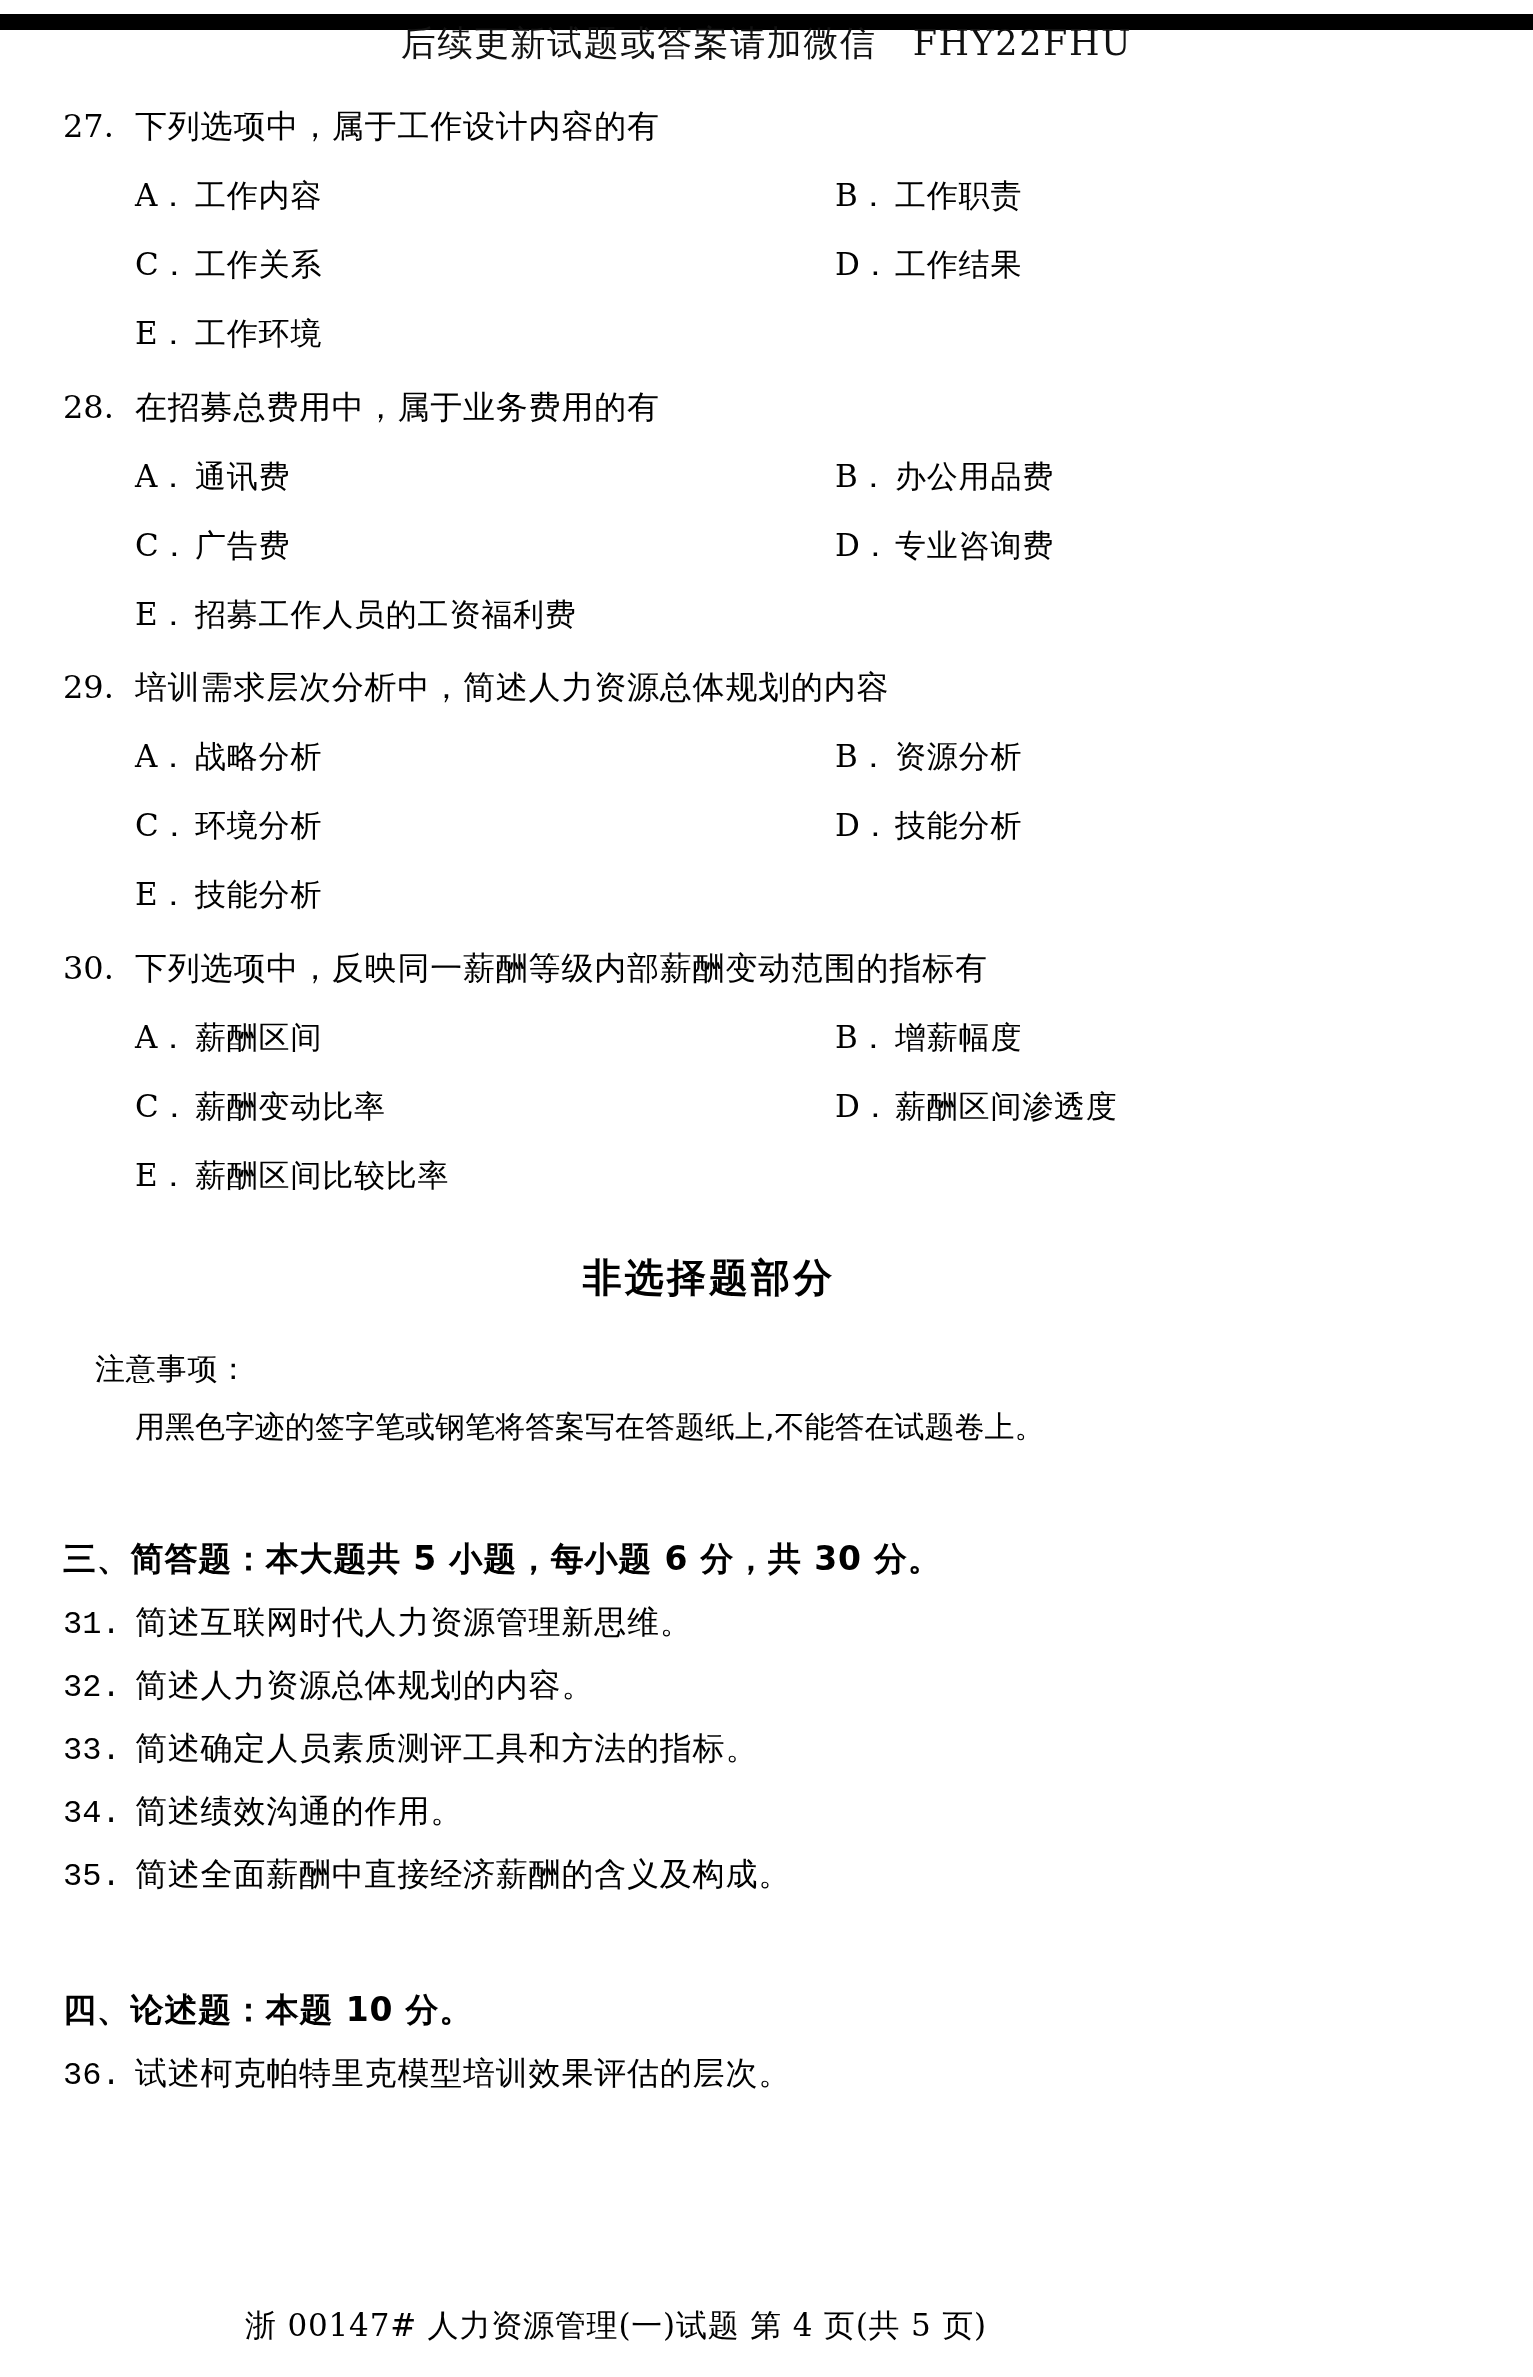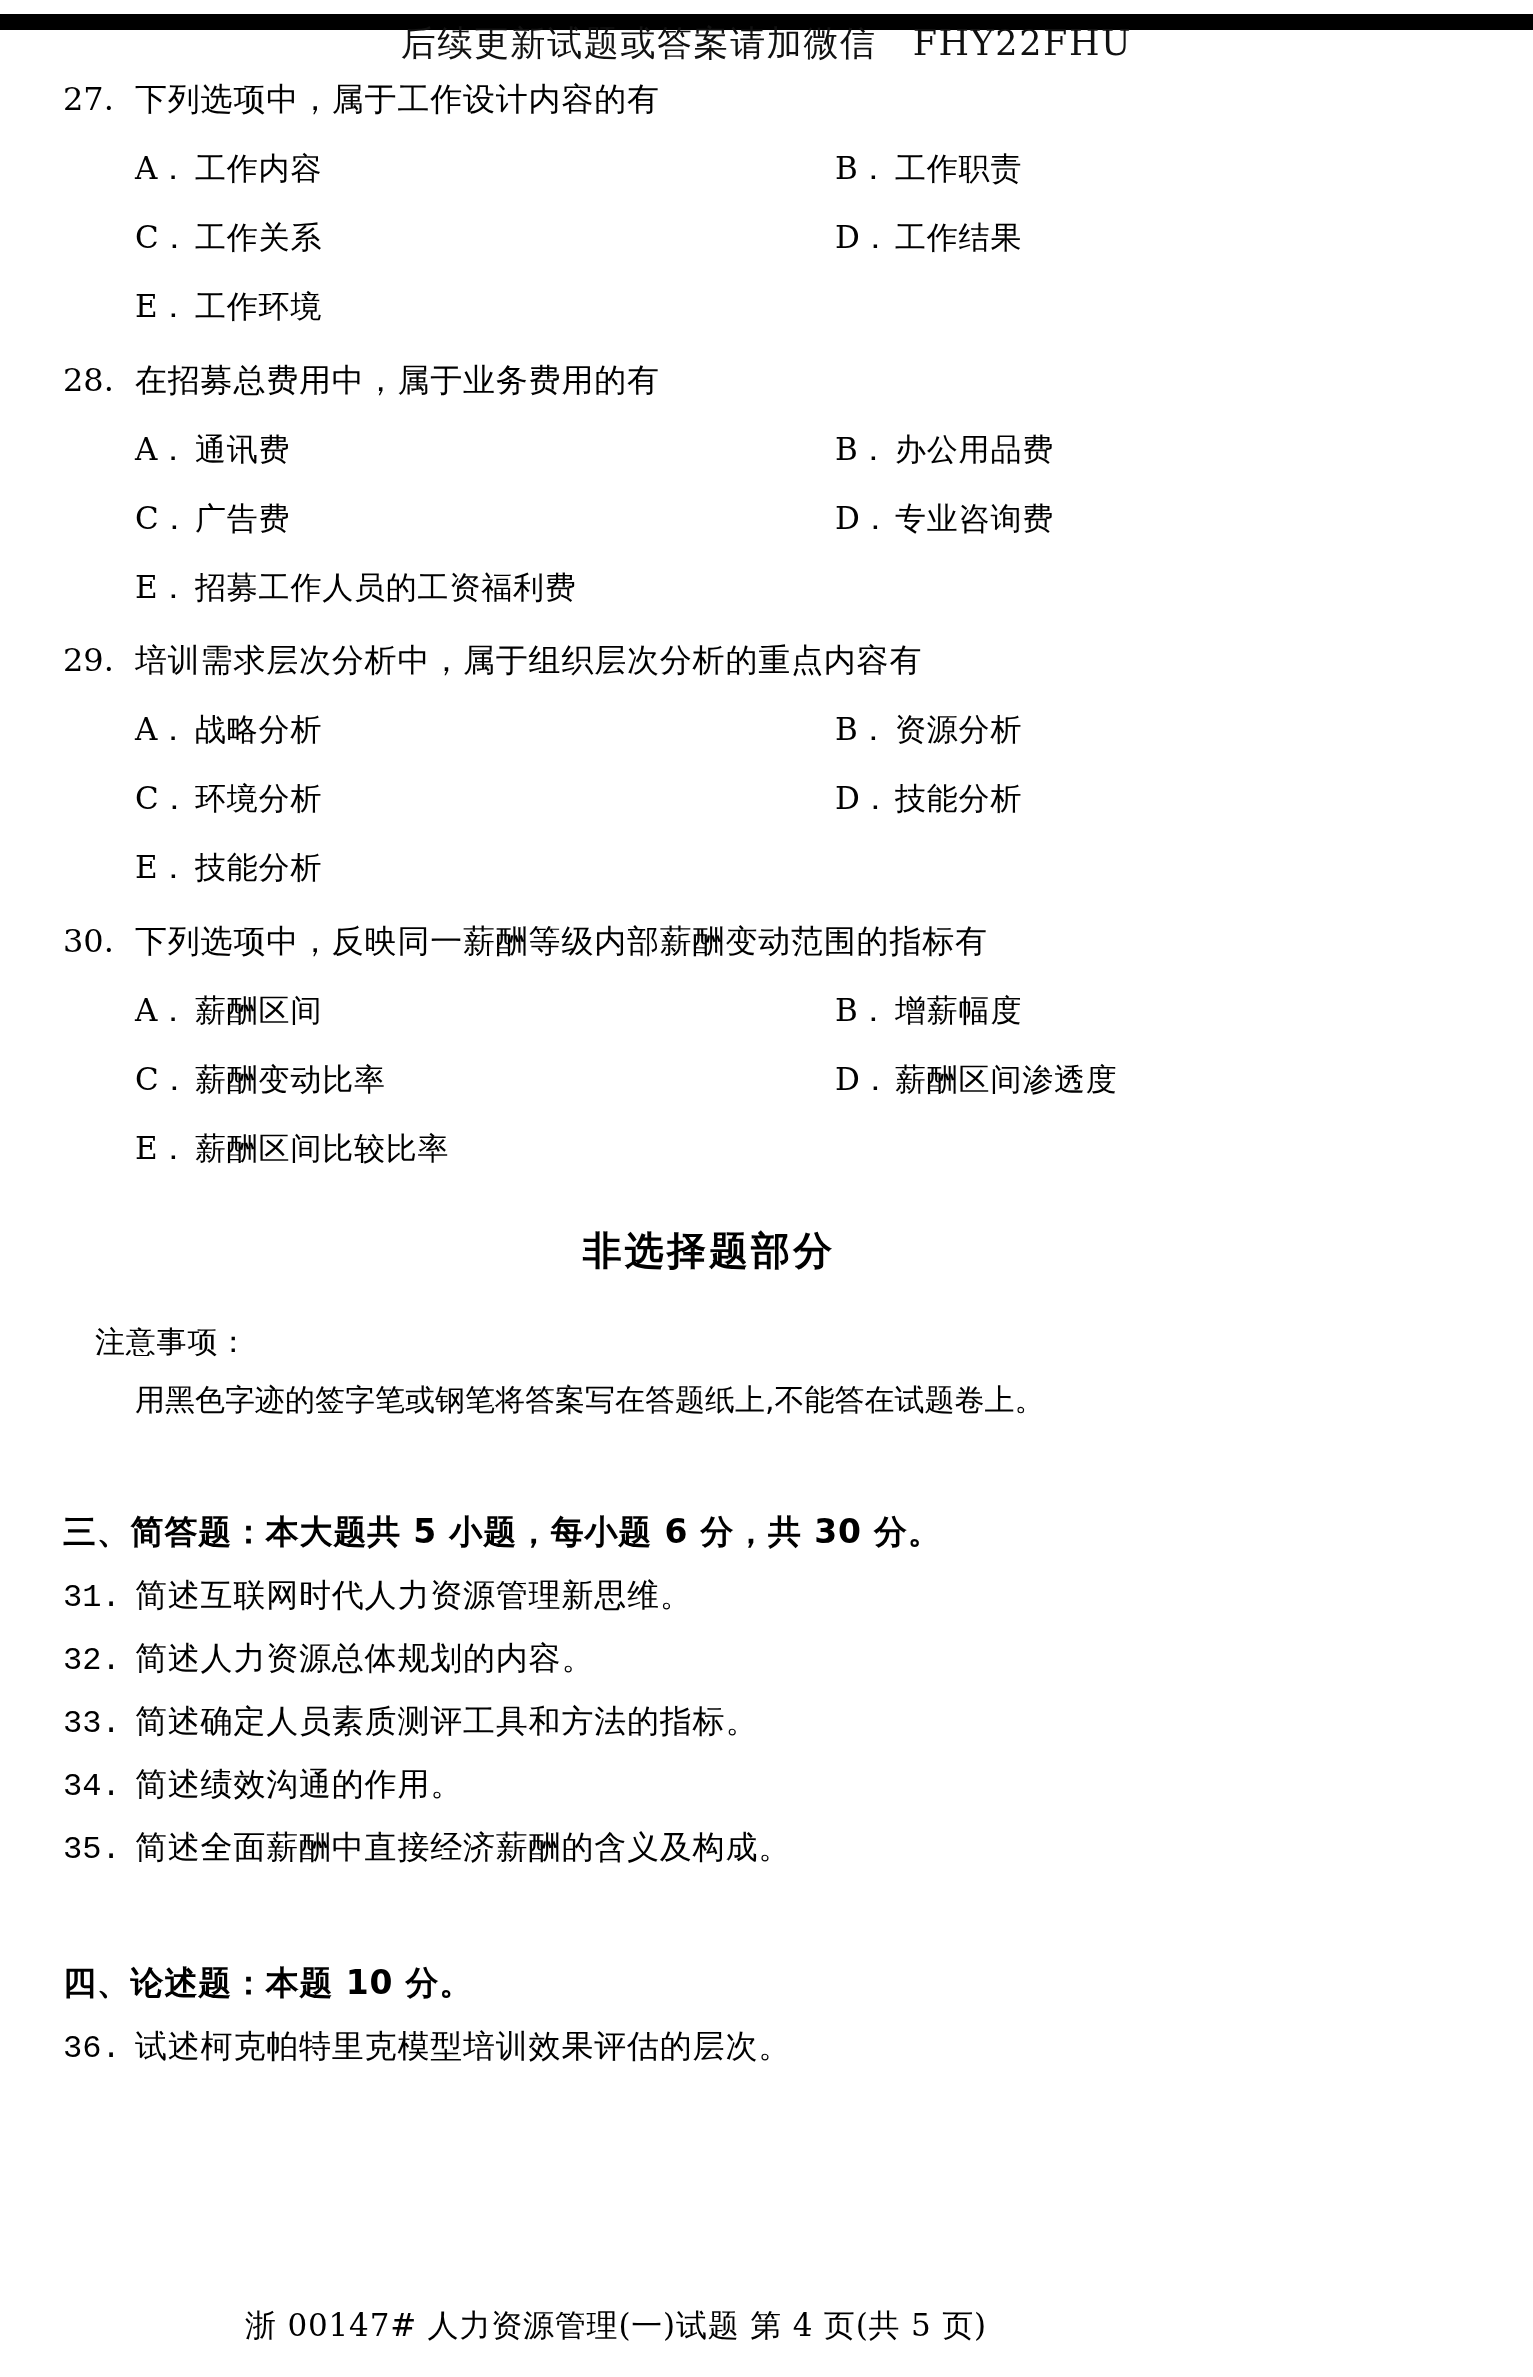--- a/index.html
+++ b/index.html
@@ -41,21 +41,21 @@
     font-family: "DejaVu Sans", "Liberation Sans", sans-serif;
   }
   .watermark .wx-id {
     margin-left: 36px;
     font-family: "DejaVu Serif", "Liberation Serif", serif;
   }
 
   .content {
     position: absolute;
     left: 0;
-    top: 65px;
+    top: 92px;
     width: 1418px;
     padding: 0 63px 0 63px;
     box-sizing: border-box;
   }
 
   
   .mcq {
     margin-bottom: 4.7px;
   }
   .q-stem {
@@ -231,21 +231,21 @@
         <div class="opt opt-col-left">
           <span class="opt-letter">E．</span>
           <span class="opt-text">招募工作人员的工资福利费</span>
         </div>
       </div>
     </div>
 
     <div class="mcq">
       <div class="q-stem">
         <span class="q-num">29.</span>
-        <span class="q-text">培训需求层次分析中，属于组织层次分析的重点内容有</span>
+        <span class="q-text">培训需求层次分析中，简述人力资源总体规划的内容</span>
       </div>
       <div class="opt-row">
         <div class="opt opt-col-left">
           <span class="opt-letter">A．</span>
           <span class="opt-text">战略分析</span>
         </div>
         <div class="opt opt-col-right">
           <span class="opt-letter">B．</span>
           <span class="opt-text">资源分析</span>
         </div>

